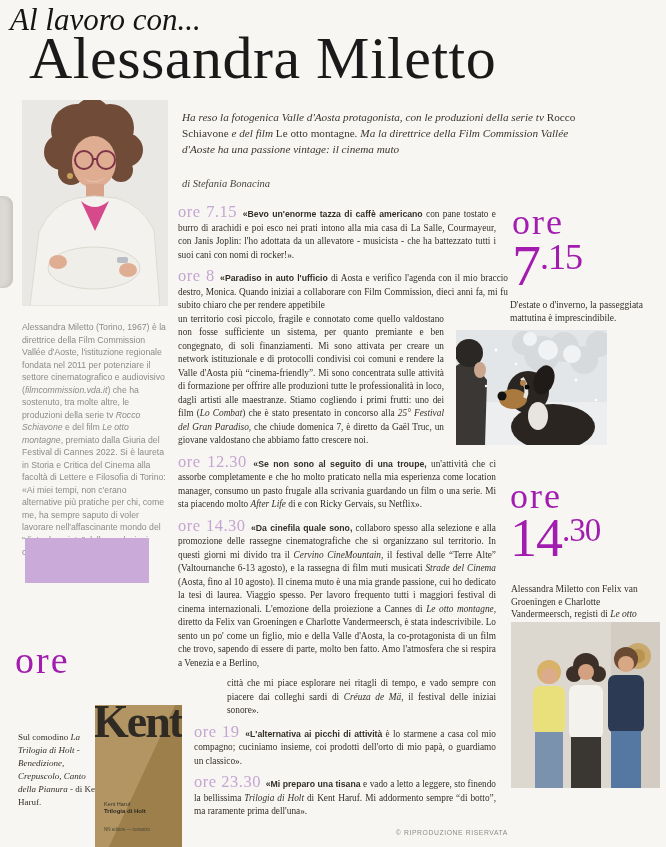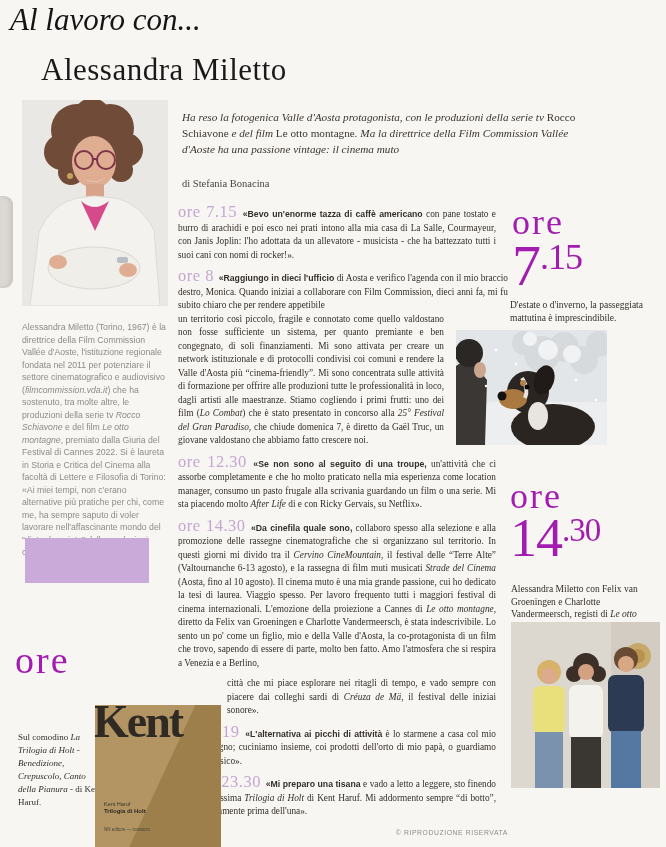--- a/index.html
+++ b/index.html
@@ -1,25 +1,25 @@
 <!DOCTYPE html>
 <html><head>
 <meta charset="utf-8">
 <style>
   html,body{margin:0;padding:0;background:#e8e6e2;}
   .page{position:relative;width:666px;height:847px;background:#f8f6f2;overflow:hidden;
         font-family:"Liberation Serif",serif;color:#332e28;}
   
   .kicker{position:absolute;left:10px;top:2px;font-style:italic;font-size:31px;line-height:36px;color:#151515;}
-  .title{position:absolute;left:29px;top:34px;margin:12px;font-weight:normal;font-size:31px;line-height:48px;letter-spacing:.5px;color:#1a1a1a;}
+  .title{position:absolute;left:29px;top:34px;margin:0;font-weight:normal;font-size:60px;line-height:48px;letter-spacing:.5px;color:#1a1a1a;}
   .scan-curl{position:absolute;left:0;top:196px;width:13px;height:92px;background:#dcd9d4;border-radius:0 9px 9px 0;box-shadow:inset -3px 0 4px #c8c5c0;}
   
   .intro{position:absolute;left:182px;top:110px;width:415px;font-size:11.2px;line-height:15.8px;color:#3b352e;}
   .intro .i{font-style:italic;}
-  .byline{position:absolute;left:182px;top:178px;font-size:10.5px;color:#4a453f;}
+  .byline{position:absolute;left:182px;top:178px;font-style:italic;font-size:10.5px;color:#4a453f;}
   
   .main{position:absolute;left:178px;top:205px;width:330px;font-size:9.3px;line-height:13.5px;text-align:justify;}
   .main p{margin:0 12px 7px 0;}
   .main .grp p{margin:0;}
   .main .grp{margin:0 0 7px 0;}
   .narrow{width:266px;}
   .tail{margin-left:49px !important;}
   .ind{margin-left:16px !important;}
   .ore{font-size:16.5px;line-height:13px;color:#c4a6d2;letter-spacing:.5px;white-space:pre;}
   .b{font-family:"Liberation Sans",sans-serif;font-weight:bold;font-size:8.7px;}
@@ -37,21 +37,21 @@
   .cap{position:absolute;font-size:9.5px;line-height:12.6px;color:#332e28;}
   .cap1{left:510px;top:299px;width:152px;}
   .cap2{left:511px;top:575px;width:128px;margin-top:8px;}
   .bio{position:absolute;left:22px;top:321px;width:146px;font-family:"Liberation Sans",sans-serif;
        font-size:8.7px;line-height:12.5px;color:#8d8b89;}
   .lav-block{position:absolute;left:25px;top:538px;width:124px;height:45px;background:#c9aad9;}
   .bookcap{position:absolute;left:18px;top:731px;width:84px;font-size:9px;line-height:13px;color:#332e28;}
   .photo{position:absolute;display:block;}
   
   .book{position:absolute;left:95px;top:705px;width:87px;height:142px;overflow:hidden;
-        background:linear-gradient(115deg,#b29562 52%,#9c7f4b 52.5%);padding-left:39px;}
+        background:linear-gradient(115deg,#b29562 52%,#9c7f4b 52.5%);}
   .book .big{position:absolute;left:-2px;top:-10px;font-size:46px;font-weight:bold;letter-spacing:-2px;color:#2f2b24;white-space:nowrap;}
   .book .author{position:absolute;left:9px;top:96px;font-size:5.5px;color:#3a362d;font-family:"Liberation Sans",sans-serif;}
   .book .btitle{position:absolute;left:9px;top:103px;font-size:6px;font-weight:bold;color:#2c2922;font-family:"Liberation Sans",sans-serif;}
   .book .pub{position:absolute;left:9px;top:122px;font-size:4.5px;color:#4a4538;font-family:"Liberation Sans",sans-serif;line-height:5.5px;}
 </style>
 </head>
 <body>
 
 <div class="page">
 
@@ -86,21 +86,21 @@
     <ellipse cx="106" cy="170" rx="9" ry="7" fill="#dfae92"></ellipse>
     <rect x="95" y="157" width="11" height="6" rx="2" fill="#b9bec6"></rect>
   </svg>
 
   <div class="intro"><span class="i">Ha reso la fotogenica Valle d'Aosta protagonista, con le produzioni della serie tv </span><span>Rocco Schiavone</span><span class="i"> e del film </span><span>Le otto montagne</span><span class="i">. Ma la direttrice della Film Commission Vallée d'Aoste ha una passione vintage: il cinema muto</span></div>
   <div class="byline">di Stefania Bonacina</div>
 
   <div class="main">
     <p><span class="ore">ore 7.15 </span><span class="b">«Bevo un'enorme tazza di caffè americano </span><span>con pane tostato e burro di arachidi e poi esco nei prati intono alla mia casa di La Salle, Courmayeur, con Janis Joplin: l'ho adottata da un allevatore - musicista - che ha battezzato tutti i suoi cani con nomi di rocker!».</span></p>
     <div class="grp">
-      <p><span class="ore">ore 8 </span><span class="b">«Raggiungo in dieci l'ufficio </span><span>di Aosta e verifico l'agenda con il mio braccio destro, Monica. Quando iniziai a collaborare con Film Commission, dieci anni fa, mi fu subito chiaro che per rendere appetibile</span></p>
+      <p><span class="ore">ore 8 </span><span class="b">«Paradiso in auto l'ufficio </span><span>di Aosta e verifico l'agenda con il mio braccio destro, Monica. Quando iniziai a collaborare con Film Commission, dieci anni fa, mi fu subito chiaro che per rendere appetibile</span></p>
       <p class="narrow"><span>un territorio così piccolo, fragile e connotato come quello valdostano non fosse sufficiente un sistema, per quanto premiante e ben congegnato, di soli finanziamenti. Mi sono attivata per creare un network istituzionale e di protocolli condivisi coi comuni e rendere la Valle d'Aosta più “cinema-friendly”. Mi sono concentrata sulle attività di formazione per offrire alle produzioni tutte le professionalità in loco, dagli artisti alle maestranze. Stiamo cogliendo i primi frutti: uno dei film (</span><span class="i">Lo Combat</span><span>) che è stato presentato in concorso alla </span><span class="i">25° Festival del Gran Paradiso</span><span>, che chiude domenica 7, è diretto da Gaël Truc, un giovane valdostano che abbiamo fatto crescere noi.</span></p>
     </div>
     <p><span class="ore">ore 12.30 </span><span class="b">«Se non sono al seguito di una troupe, </span><span>un'attività che ci assorbe completamente e che ho molto praticato nella mia esperienza come location manager, consumo un pasto frugale alla scrivania guardando un film o una serie. Mi sta piacendo molto </span><span class="i">After Life</span><span> di e con Ricky Gervais, su Netflix».</span></p>
     <p><span class="ore">ore 14.30 </span><span class="b">«Da cinefila quale sono, </span><span>collaboro spesso alla selezione e alla promozione delle rassegne cinematografiche che si organizzano sul territorio. In questi giorni mi divido tra il </span><span class="i">Cervino CineMountain</span><span>, il festival delle “Terre Alte” (Valtournanche 6-13 agosto), e la rassegna di film muti musicati </span><span class="i">Strade del Cinema</span><span> (Aosta, fino al 10 agosto). Il cinema muto è una mia grande passione, cui ho dedicato la tesi di laurea. Viaggio spesso. Per lavoro frequento tutti i maggiori festival di cinema internazionali. L'emozione della proiezione a Cannes di </span><span class="i">Le otto montagne</span><span>, diretto da Felix van Groeningen e Charlotte Vandermeersch, è stata indescrivibile. Lo sento un po' come un figlio, mio e della Valle d'Aosta, la co-protagonista di un film che trovo, sapendo di essere di parte, molto ben fatto. Amo l'atmosfera che si respira a Venezia e a Berlino,</span></p>
     <p class="tail"><span>città che mi piace esplorare nei ritagli di tempo, e vado sempre con piacere dai colleghi sardi di </span><span class="i">Créuza de Mä</span><span>, il festival delle iniziai sonore».</span></p>
     <p class="ind"><span class="ore">ore 19 </span><span class="b">«L'alternativa ai picchi di attività </span><span>è lo starmene a casa col mio compagno; cuciniamo insieme, coi prodotti dell'orto di mio papà, o guardiamo un classico».</span></p>
     <p class="ind"><span class="ore">ore 23.30 </span><span class="b">«Mi preparo una tisana </span><span>e vado a letto a leggere, sto finendo la bellissima </span><span class="i">Trilogia di Holt</span><span> di Kent Haruf. Mi addormento sempre “di botto”, ma raramente prima dell'una».</span></p>
   </div>
   <div class="copyright">© RIPRODUZIONE RISERVATA</div>
 

